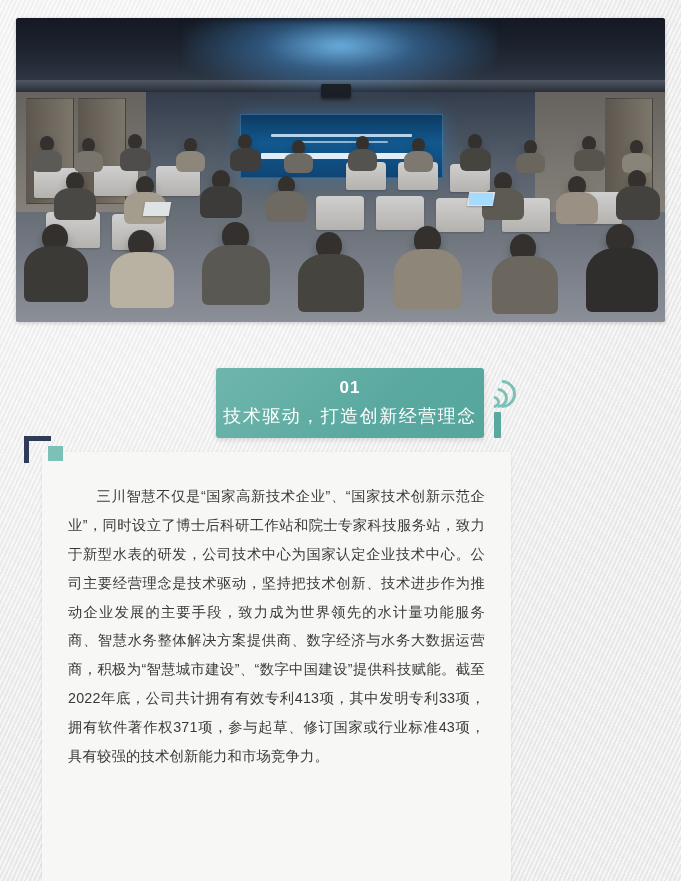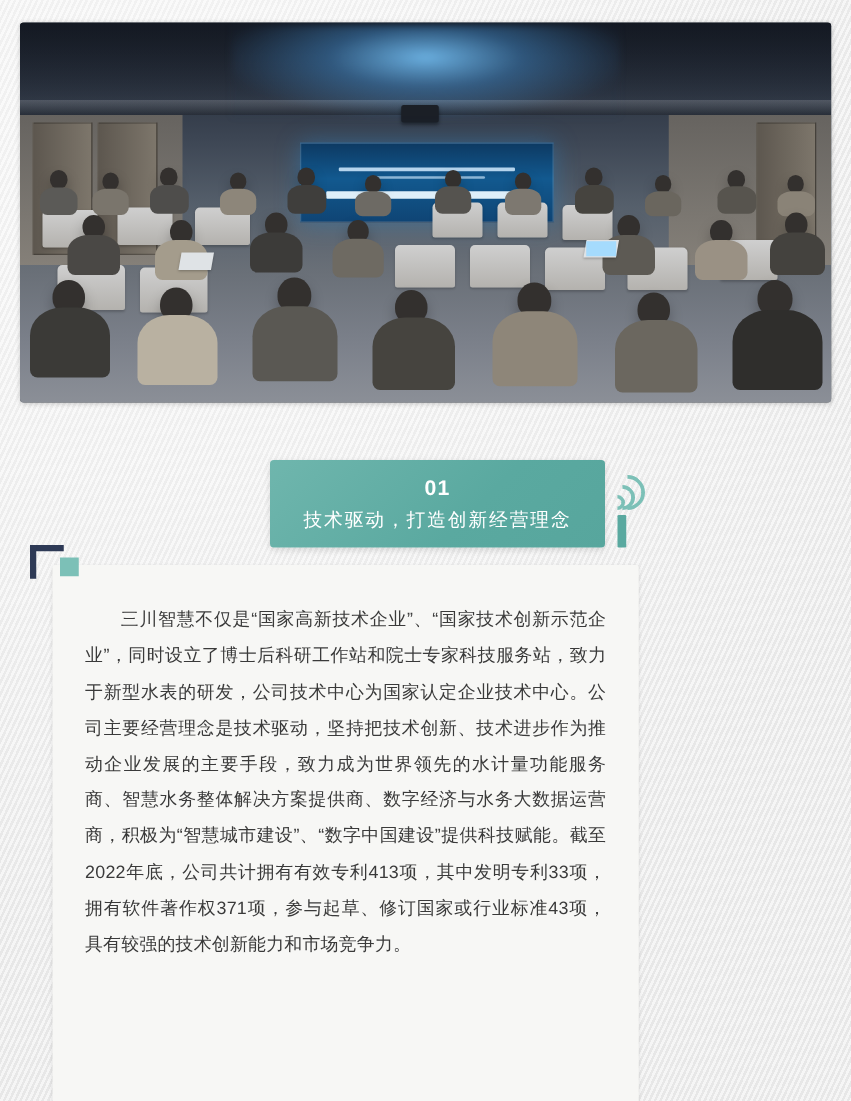--- a/index.html
+++ b/index.html
@@ -185,21 +185,21 @@
     gap: 6px;
   }
   .band-num {
     color: #ffffff;
     font-size: 17px;
     letter-spacing: 1px;
     font-weight: bold;
   }
   .band-title {
     color: #ffffff;
-    font-size: 15px;
+    font-size: 18px;
     letter-spacing: 1.5px;
   }
   .wifi-mark {
     position: absolute;
     left: 470px;
     top: 2px;
     width: 34px;
     height: 40px;
   }
   .wifi-mark span {

